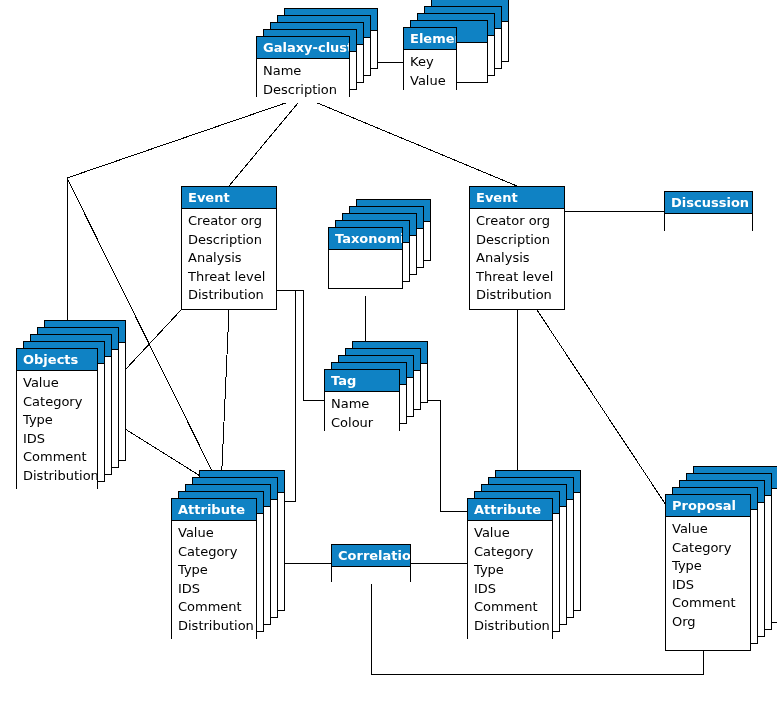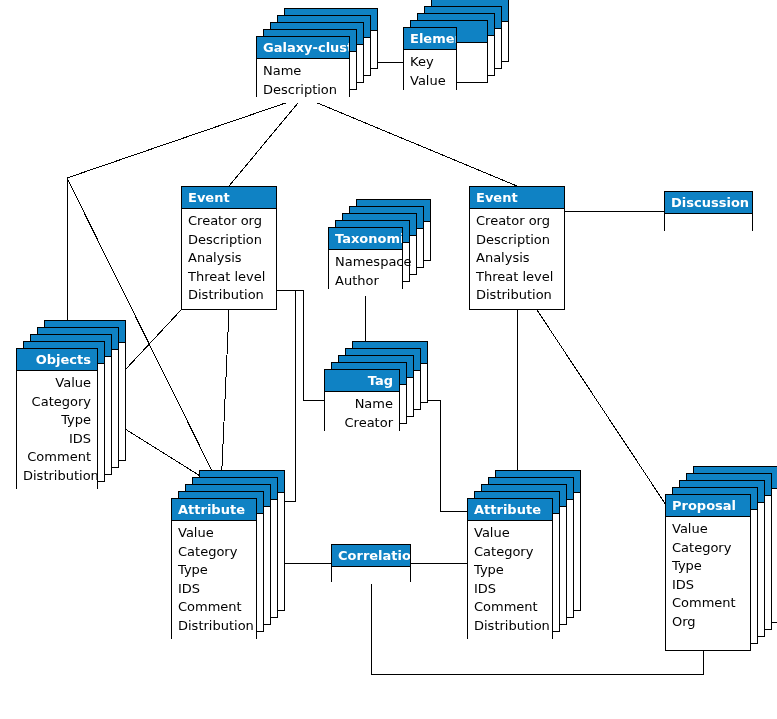--- a/index.html
+++ b/index.html
@@ -177,45 +177,41 @@
           <div class="layer-head"></div>
         </div>
         <div class="stack-layer" style="left: 14px; top: -14px; width: 75px; height: 62px; z-index: 3;">
           <div class="layer-head"></div>
         </div>
         <div class="stack-layer" style="left: 7px; top: -7px; width: 75px; height: 62px; z-index: 4;">
           <div class="layer-head"></div>
         </div>
         <div class="card" style="left: 0px; top: 0px; width: 75px; height: 62px;">
           <div class="card-title">Taxonomies</div>
-          <div class="card-body">
-            <div class="attr">Namespace</div>
-            <div class="attr">Author</div>
-          </div>
         </div>
       </div>
       <div class="uml" style="left: 469px; top: 186px; width: 96px; height: 124px;">
         <div class="card" style="left: 0px; top: 0px; width: 96px; height: 124px;">
           <div class="card-title">Event</div>
           <div class="card-body">
             <div class="attr">Creator org</div>
             <div class="attr">Description</div>
             <div class="attr">Analysis</div>
             <div class="attr">Threat level</div>
             <div class="attr">Distribution</div>
           </div>
         </div>
       </div>
       <div class="uml" style="left: 664px; top: 191px; width: 81px; height: 40px;">
         <div class="card" style="left: 0px; top: 0px; width: 89px; height: 40px;">
           <div class="card-title">Discussion</div>
           <div class="card-body empty"></div>
         </div>
       </div>
-      <div class="uml" style="left: 16px; top: 348px; width: 84px; height: 141px; text-align: right;">
+      <div class="uml" style="left: 16px; top: 348px; width: 84px; height: 141px;">
         <div class="stack-layer" style="left: 28px; top: -28px; width: 82px; height: 141px; z-index: 1;">
           <div class="layer-head"></div>
         </div>
         <div class="stack-layer" style="left: 21px; top: -21px; width: 82px; height: 141px; z-index: 2;">
           <div class="layer-head"></div>
         </div>
         <div class="stack-layer" style="left: 14px; top: -14px; width: 82px; height: 141px; z-index: 3;">
           <div class="layer-head"></div>
         </div>
         <div class="stack-layer" style="left: 7px; top: -7px; width: 82px; height: 141px; z-index: 4;">
@@ -239,25 +235,25 @@
         </div>
         <div class="stack-layer" style="left: 21px; top: -21px; width: 76px; height: 62px; z-index: 2;">
           <div class="layer-head"></div>
         </div>
         <div class="stack-layer" style="left: 14px; top: -14px; width: 76px; height: 62px; z-index: 3;">
           <div class="layer-head"></div>
         </div>
         <div class="stack-layer" style="left: 7px; top: -7px; width: 76px; height: 62px; z-index: 4;">
           <div class="layer-head"></div>
         </div>
-        <div class="card" style="left: 0px; top: 0px; width: 76px; height: 62px; text-align: right;">
+        <div class="card" style="left: 0px; top: 0px; width: 76px; height: 62px;">
           <div class="card-title">Tag</div>
           <div class="card-body">
             <div class="attr">Name</div>
-            <div class="attr">Creator</div>
+            <div class="attr">Colour</div>
           </div>
         </div>
       </div>
       <div class="uml" style="left: 171px; top: 498px; width: 86px; height: 141px;">
         <div class="stack-layer" style="left: 28px; top: -28px; width: 86px; height: 141px; z-index: 1;">
           <div class="layer-head"></div>
         </div>
         <div class="stack-layer" style="left: 21px; top: -21px; width: 86px; height: 141px; z-index: 2;">
           <div class="layer-head"></div>
         </div>

